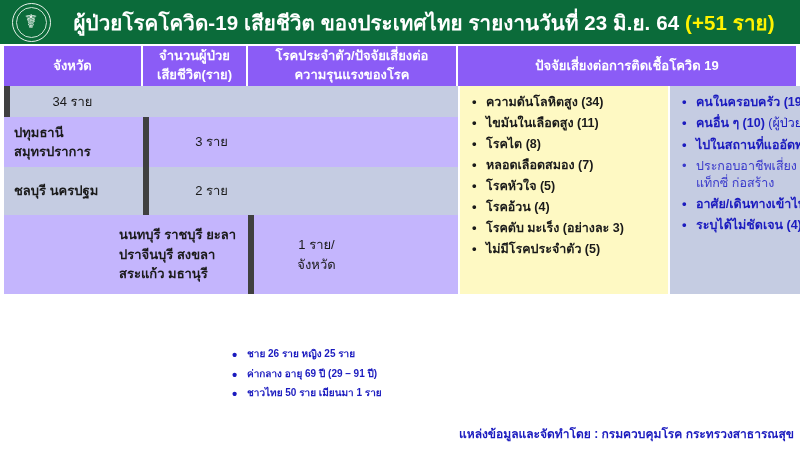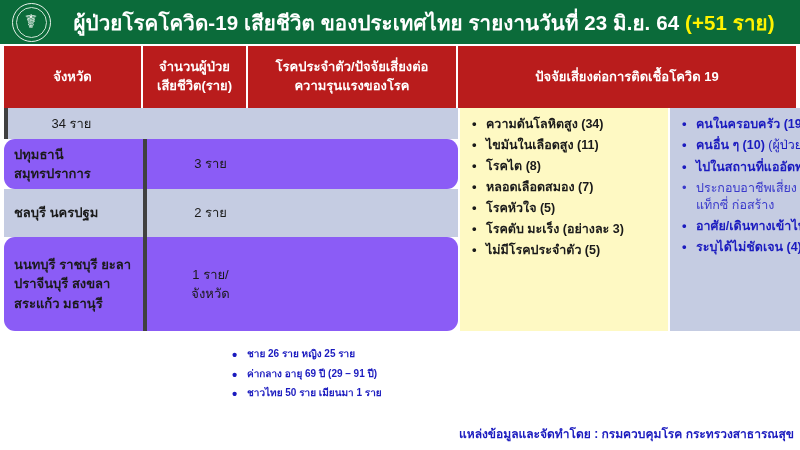--- a/index.html
+++ b/index.html
@@ -70,22 +70,22 @@
   }
 
   
   .table {
     position: absolute;
     left: 4px; top: 46px;
     width: 792px;
   }
   .thead {
     display: flex;
-    background: #b91c1c;
-    height: 62px;
+    background: #8b5cf6;
+    height: 40px;
   }
   .thead .th {
     color: #ffffff;
     font-size: 13px;
     font-weight: bold;
     display: flex;
     align-items: center;
     justify-content: center;
     text-align: center;
     line-height: 1.45;
@@ -106,45 +106,45 @@
   }
   .left-cols {
     width: 454px;
     flex: none;
   }
   .trow {
     display: flex;
     align-items: stretch;
   }
   .trow.shade-a { background: #C5CCE2; }
-  .trow.shade-b { background: #8b5cf6; border-radius: 11px; }
+  .trow.shade-b { background: #c4b5fd; }
   .td {
     box-sizing: border-box;
     display: flex;
     align-items: center;
     font-size: 13px;
     color: #1a1a1a;
     line-height: 1.5;
     padding: 4px 10px;
   }
   .td.prov {
     justify-content: flex-start;
     text-align: left;
     font-weight: bold;
   }
   .td.num {
     justify-content: center;
     text-align: center;
-    border-left: 4px solid #404040;
+    border-left: 6px solid #404040;
     padding-left: 36px;
   }
   .row-h1 { height: 31px; }
   .row-h2 { height: 50px; }
   .row-h3 { height: 48px; }
-  .row-h4 { height: 94px; }
+  .row-h4 { height: 79px; justify-content: center; }
 
   .col3-cell, .col4-cell {
     box-sizing: border-box;
     border-left: 2px solid #ffffff;
     padding: 8px 8px 8px 12px;
   }
   .col3-cell { background: #fef9c3; width: 210px; flex: none; }
   .col4-cell { background: #C5CCE2; width: 338px; flex: none; }
 
   ul.blist {
@@ -297,20 +297,21 @@
 
     </div>
 
     <div class="col3-cell">
       <ul class="blist">
         <li>ความดันโลหิตสูง (34)</li>
         <li>ไขมันในเลือดสูง (11)</li>
         <li>โรคไต (8)</li>
         <li>หลอดเลือดสมอง (7)</li>
         <li>โรคหัวใจ (5)</li>
+        <li>โรคอ้วน (4)</li>
         <li>โรคตับ มะเร็ง (อย่างละ 3)</li>
         <li>ไม่มีโรคประจำตัว (5)</li>
       </ul>
     </div>
 
     <div class="col4-cell">
       <ul class="blist rlist">
         <li><span>คนในครอบครัว (19) </span></li>
         <li><span>คนอื่น ๆ (10) </span><span class="light">(ผู้ป่วยที่ รพ. ผู้ดูแล เพื่อนร่วมงาน)</span></li>
         <li><span>ไปในสถานที่แออัดพลุกพล่าน (2) </span></li>

